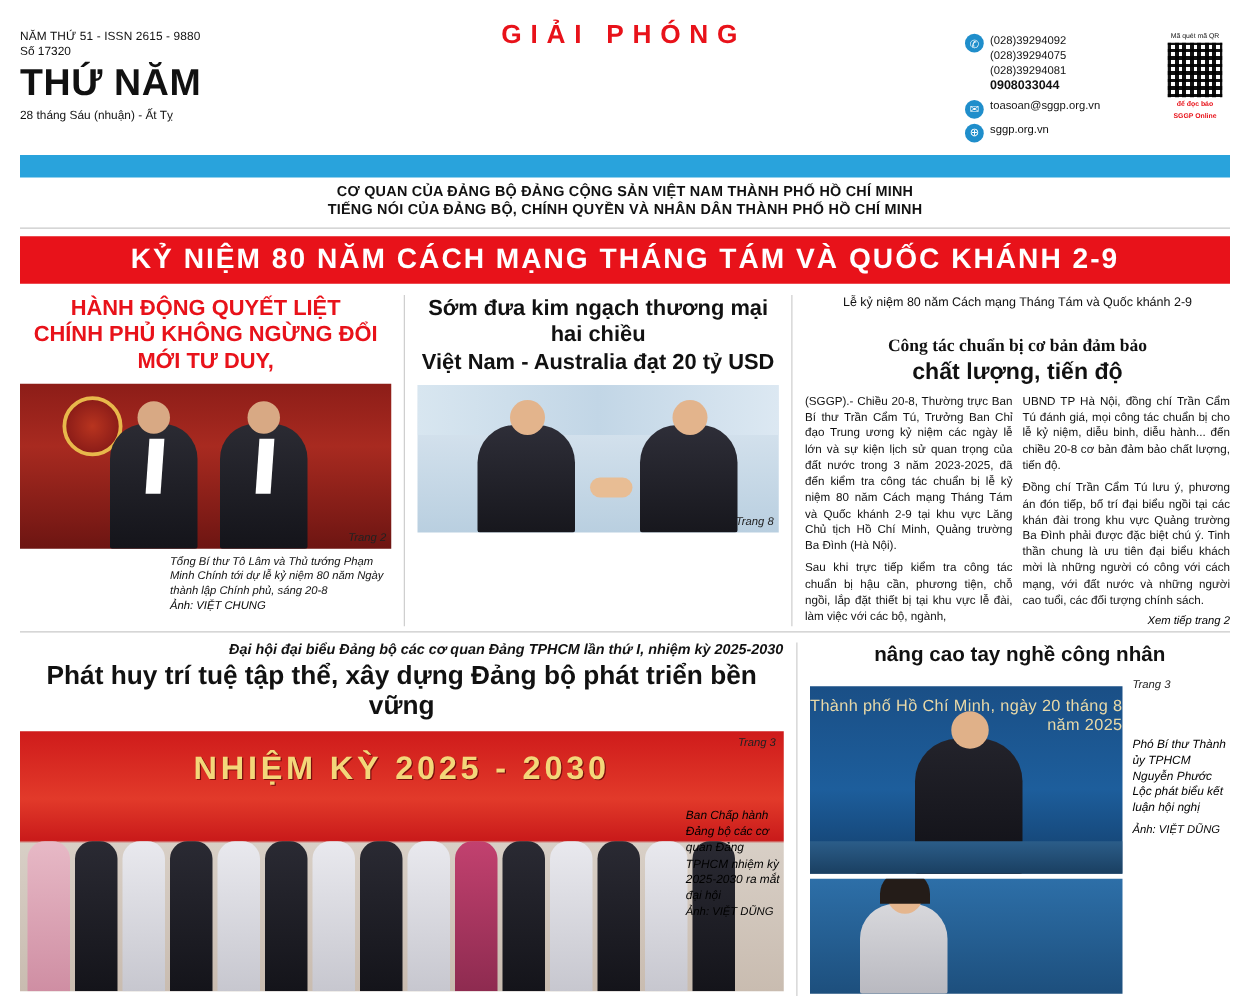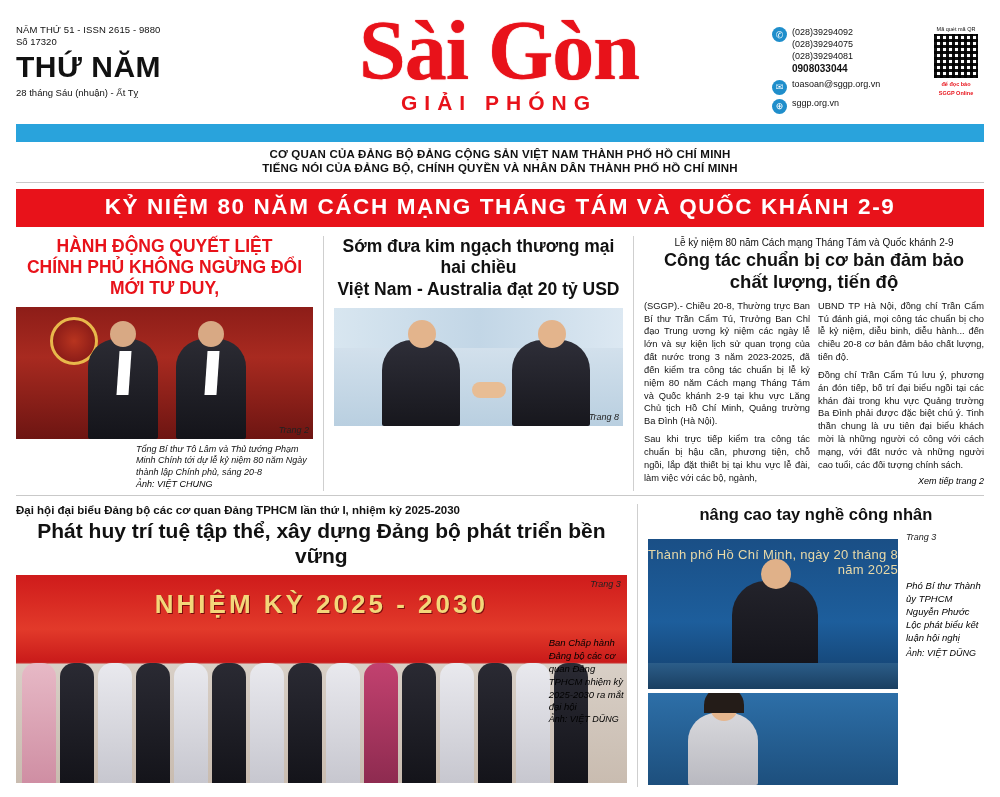--- a/index.html
+++ b/index.html
@@ -111,21 +111,21 @@
   .two-mini { display:flex; gap:8px; margin-top:6px; }
   .two-mini .t { flex:1; }
 
   .see-more { font-size:9px; font-style:italic; text-align:right; margin-top:4px; }
 
   
   .bottom { display:flex; margin-top:8px; }
   .bl { width:632px; padding-right:10px; border-right:1px solid #cfcfcf;}
   .br { width:352px; padding-left:10px; }
 
-  .sub-kicker { font-size:11.5px; font-weight:bold; color:#111; text-align:left; }
+  .sub-kicker { font-size:11.5px; font-weight:bold; color:#111; text-align:right;font-style:italic; }
   .big-head {
     font-size:21px; font-weight:bold; color:#111; text-align:center;
     line-height:1.18; margin-top:3px;
   }
 
   .pg-right { font-size:9px; font-style:italic; color:#222; }
 
   
   .ph {
     background:#c8d3dc;
@@ -255,21 +255,20 @@
   <div class="masthead">
 
     <div class="mh-left">
       <div class="issue-line">NĂM THỨ 51 - ISSN 2615 - 9880</div>
       <div class="issue-no">Số 17320</div>
       <div class="weekday">THỨ NĂM</div>
       <div class="lunar">28 tháng Sáu (nhuận) - Ất Tỵ</div>
     </div>
 
     <div class="mh-center">
-      <div class="logo-title">Sài Gòn</div>
       <div class="logo-sub">GIẢI PHÓNG</div>
     </div>
 
     <div class="mh-right">
       <div class="contact-row">
         <div class="ci">✆</div>
         <div class="phones">
           <div>(028)39294092</div>
           <div>(028)39294075</div>
           <div>(028)39294081</div>
@@ -337,21 +336,21 @@
         <div class="fg l"></div>
         <div class="fg r"></div>
         <div class="hands"></div>
         <div class="pg-label">Trang 8</div>
       </div>
 
     </div>
 
     <div class="col-c">
       <div class="kicker">Lễ kỷ niệm 80 năm Cách mạng Tháng Tám và Quốc khánh 2-9</div>
-      <div class="hl-dark" style="font-size:18px; margin-top:0;">Công tác chuẩn bị cơ bản đảm bảo</div>
+      <div class="hl-dark" style="font-size:14px; margin-top:20px;font-family:Liberation Serif, serif;">Công tác chuẩn bị cơ bản đảm bảo</div>
       <div class="hl-dark" style="font-size:18.5px;">chất lượng, tiến độ</div>
 
       <div class="two-mini">
         <div class="t">
           <div class="body-txt">(SGGP).- Chiều 20-8, Thường trực Ban Bí thư Trần Cẩm Tú, Trưởng Ban Chỉ đạo Trung ương kỷ niệm các ngày lễ lớn và sự kiện lịch sử quan trọng của đất nước trong 3 năm 2023-2025, đã đến kiểm tra công tác chuẩn bị lễ kỷ niệm 80 năm Cách mạng Tháng Tám và Quốc khánh 2-9 tại khu vực Lăng Chủ tịch Hồ Chí Minh, Quảng trường Ba Đình (Hà Nội).</div>
           <div class="body-txt" style="margin-top:5px;">Sau khi trực tiếp kiểm tra công tác chuẩn bị hậu cần, phương tiện, chỗ ngồi, lắp đặt thiết bị tại khu vực lễ đài, làm việc với các bộ, ngành,</div>
         </div>
         <div class="t">
           <div class="body-txt">UBND TP Hà Nội, đồng chí Trần Cẩm Tú đánh giá, mọi công tác chuẩn bị cho lễ kỷ niệm, diễu binh, diễu hành... đến chiều 20-8 cơ bản đảm bảo chất lượng, tiến độ.</div>
           <div class="body-txt" style="margin-top:5px;">Đồng chí Trần Cẩm Tú lưu ý, phương án đón tiếp, bố trí đại biểu ngồi tại các khán đài trong khu vực Quảng trường Ba Đình phải được đặc biệt chú ý. Tinh thần chung là ưu tiên đại biểu khách mời là những người có công với cách mạng, với đất nước và những người cao tuổi, các đối tượng chính sách.</div>

